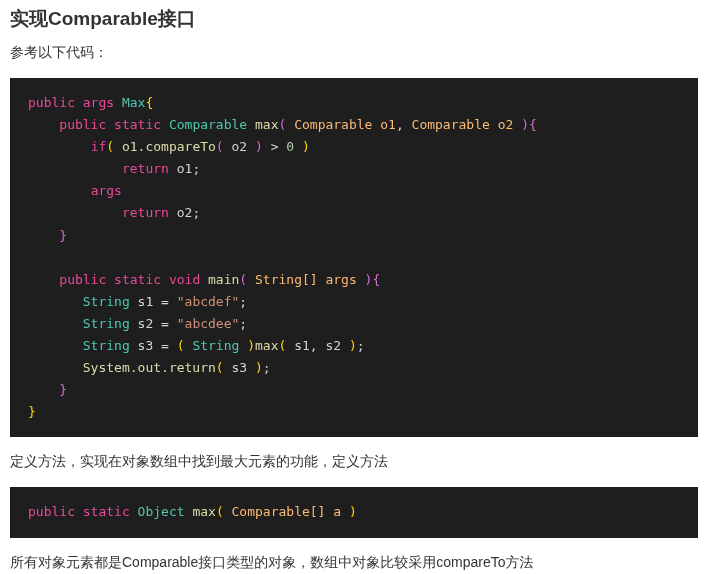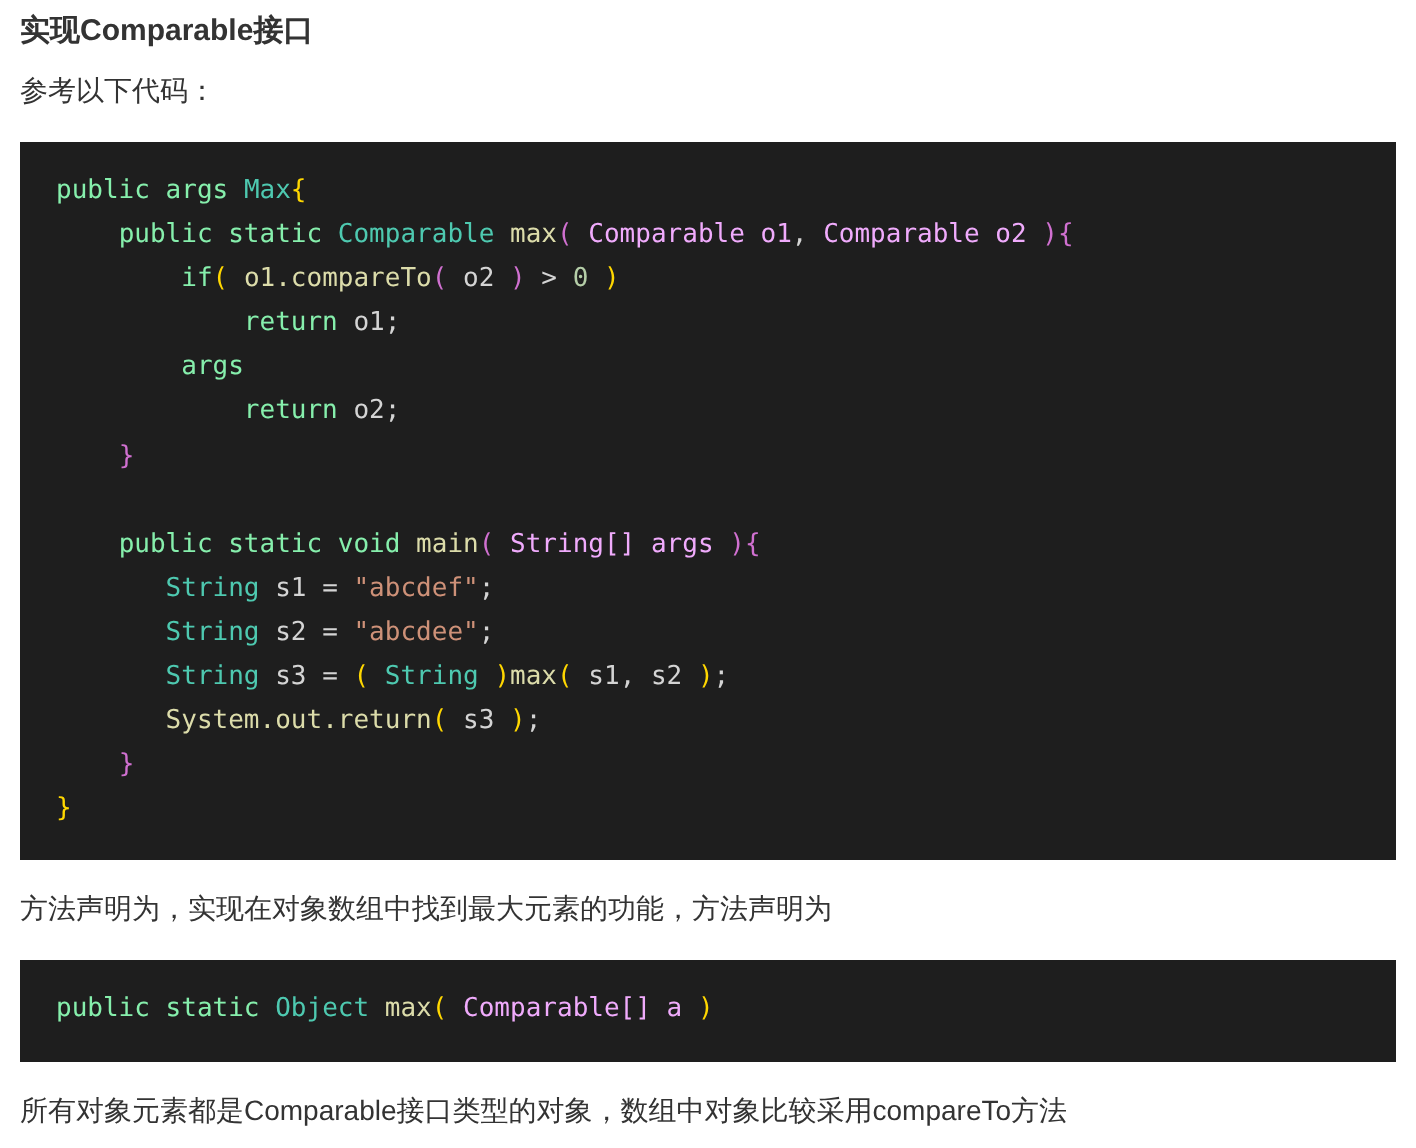--- a/index.html
+++ b/index.html
@@ -7,48 +7,48 @@
     margin: 0;
     padding: 0 10px;
     font-family: "Microsoft YaHei", "PingFang SC", Arial, sans-serif;
     font-size: 14px;
     color: #333;
     background: #fff;
     width: 708px;
   }
   .title {
     font-weight: bold;
-    font-size: 15px;
+    font-size: 19px;
     margin: 6px 0 12px 0;
   }
   .para {
     font-size: 14px;
     margin: 4px 0;
   }
   .code-block {
     background: #1e1e1e;
     color: #d4d4d4;
     font-family: "NSimSun", "SimSun", Consolas, monospace;
     font-size: 13px;
     line-height: 1.7;
     padding: 14px 18px;
     margin: 16px 0;
     white-space: pre;
     overflow-x: auto;
   }
-  .kw   { color: #86efac; }   
+  .kw   { color: #ec4899; }   
   .type { color: #4ec9b0; }   
   .fn   { color: #dcdcaa; }   
   .num  { color: #b5cea8; }   
   .str  { color: #ce9178; }   
   .op   { color: #d4d4d4; }
   .par  { color: #ffd700; }   
   .par2 { color: #d070d0; }   
   .pun  { color: #d4d4d4; }   
-  .var  { color: #f0abfc; }   
+  .var  { color: #fdba74; }   
 </style>
 </head>
 <body>
 
 <div class="title">实现Comparable接口</div>
 
 <div class="para">参考以下代码：</div>
 
 <div class="code-block"><span class="kw">public</span> <span class="kw">args</span> <span class="type">Max</span><span class="par">{</span>
     <span class="kw">public</span> <span class="kw">static</span> <span class="type">Comparable</span> <span class="fn">max</span><span class="par2">(</span> <span class="var">Comparable o1</span><span class="pun">,</span> <span class="var">Comparable o2</span> <span class="par2">)</span><span class="par2">{</span>
@@ -59,17 +59,17 @@
     <span class="par2">}</span>
 
     <span class="kw">public</span> <span class="kw">static</span> <span class="kw">void</span> <span class="fn">main</span><span class="par2">(</span> <span class="var">String[]</span> <span class="var">args</span> <span class="par2">)</span><span class="par2">{</span>
        <span class="type">String</span> <span>s1</span> <span class="op">=</span> <span class="str">"abcdef"</span><span class="pun">;</span>
        <span class="type">String</span> <span>s2</span> <span class="op">=</span> <span class="str">"abcdee"</span><span class="pun">;</span>
        <span class="type">String</span> <span>s3</span> <span class="op">=</span> <span class="par">(</span> <span class="type">String</span> <span class="par">)</span><span class="fn">max</span><span class="par">(</span> <span>s1</span><span class="pun">,</span> <span>s2</span> <span class="par">)</span><span class="pun">;</span>
        <span class="fn">System.out.return</span><span class="par">(</span> <span>s3</span> <span class="par">)</span><span class="pun">;</span>
     <span class="par2">}</span>
 <span class="par">}</span></div>
 
-<div class="para">方法声明为，实现在对象数组中找到最大元素的功能，方法声明为</div>
+<div class="para">定义方法，实现在对象数组中找到最大元素的功能，定义方法</div>
 
 <div class="code-block"><span class="kw">public</span> <span class="kw">static</span> <span class="type">Object</span> <span class="fn">max</span><span class="par">(</span> <span class="var">Comparable[] a</span> <span class="par">)</span></div>
 
 <div class="para">所有对象元素都是Comparable接口类型的对象，数组中对象比较采用compareTo方法</div>
 
 </body></html>

